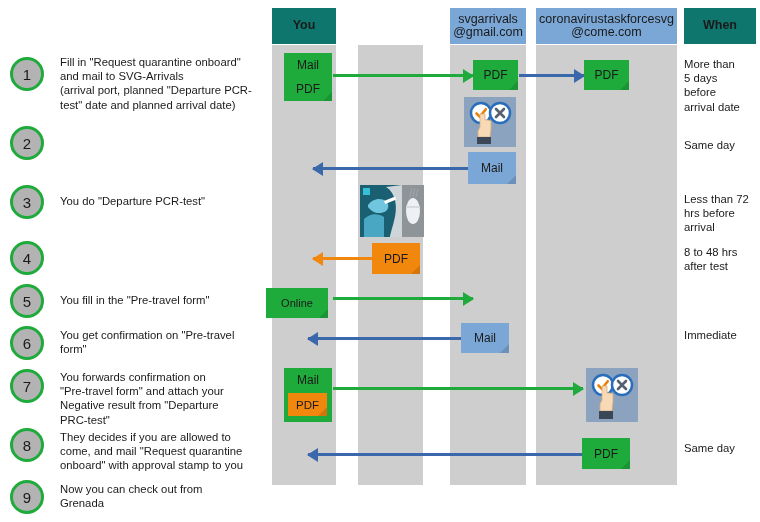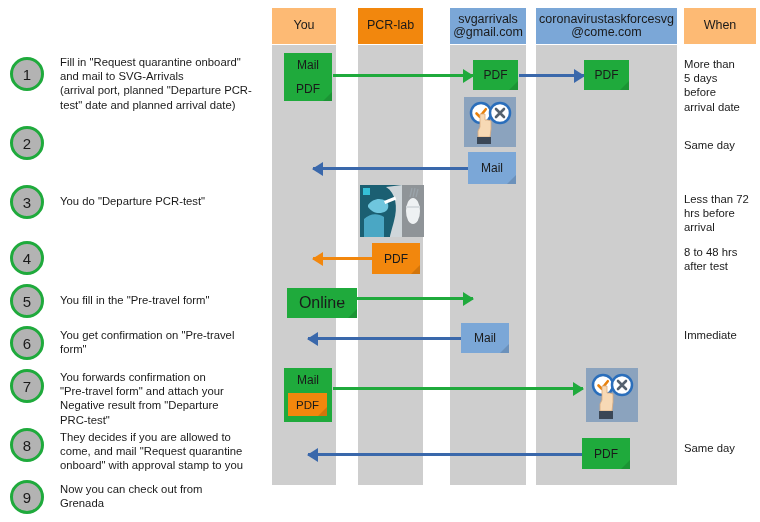--- a/index.html
+++ b/index.html
@@ -39,21 +39,21 @@
     display: flex;
     align-items: center;
     justify-content: center;
     text-align: center;
     font-size: 12.5px;
     line-height: 13.5px;
     color: #1a1a1a;
     box-sizing: border-box;
     padding: 0 2px;
   }
-  .colhead.green  { background: #fdba74; }
+  .colhead.green  { background: #0f766e; font-weight: bold; }
   .colhead.orange { background: #f2870d; }
   .colhead.blue   { background: #7ba7d7; }
 
   
   .stepnum {
     position: absolute;
     left: 10px;
     width: 34px;
     height: 34px;
     border-radius: 50%;
@@ -164,23 +164,20 @@
 
 <div id="canvas">
 
   <div class="lifeline" style="left:272px; width:64px;"></div>
   <div class="lifeline" style="left:358px; width:65px;"></div>
   <div class="lifeline" style="left:450px; width:76px;"></div>
   <div class="lifeline" style="left:536px; width:141px;"></div>
 
   <div class="colhead green" style="left:272px; width:64px;">
     <span>You</span>
-  </div>
-  <div class="colhead orange" style="left:358px; width:65px;">
-    <span>PCR-lab</span>
   </div>
   <div class="colhead blue" style="left:450px; width:76px;">
     <span>svgarrivals
 @gmail.com</span>
   </div>
   <div class="colhead blue" style="left:536px; width:141px;">
     <span>coronavirustaskforcesvg
 @come.com</span>
   </div>
   <div class="colhead green" style="left:684px; width:72px;">
@@ -306,21 +303,21 @@
   </div>
 
   <div class="arrow orange left" style="left:313px; top:257px; width:60px;">
     <div class="shaft"></div>
     <div class="head"></div>
   </div>
   <div class="note orange" style="left:372px; top:243px; width:48px; height:31px;">
     <span>PDF</span>
   </div>
 
-  <div class="note green" style="left:287px; top:288px; width:70px; height:30px; font-size:16px;">
+  <div class="note green" style="left:266px; top:288px; width:62px; height:30px; font-size:11px;">
     <span>Online</span>
   </div>
   <div class="arrow green right" style="left:333px; top:297px; width:140px;">
     <div class="shaft"></div>
     <div class="head"></div>
   </div>
 
   <div class="arrow blue left" style="left:308px; top:337px; width:154px;">
     <div class="shaft"></div>
     <div class="head"></div>

